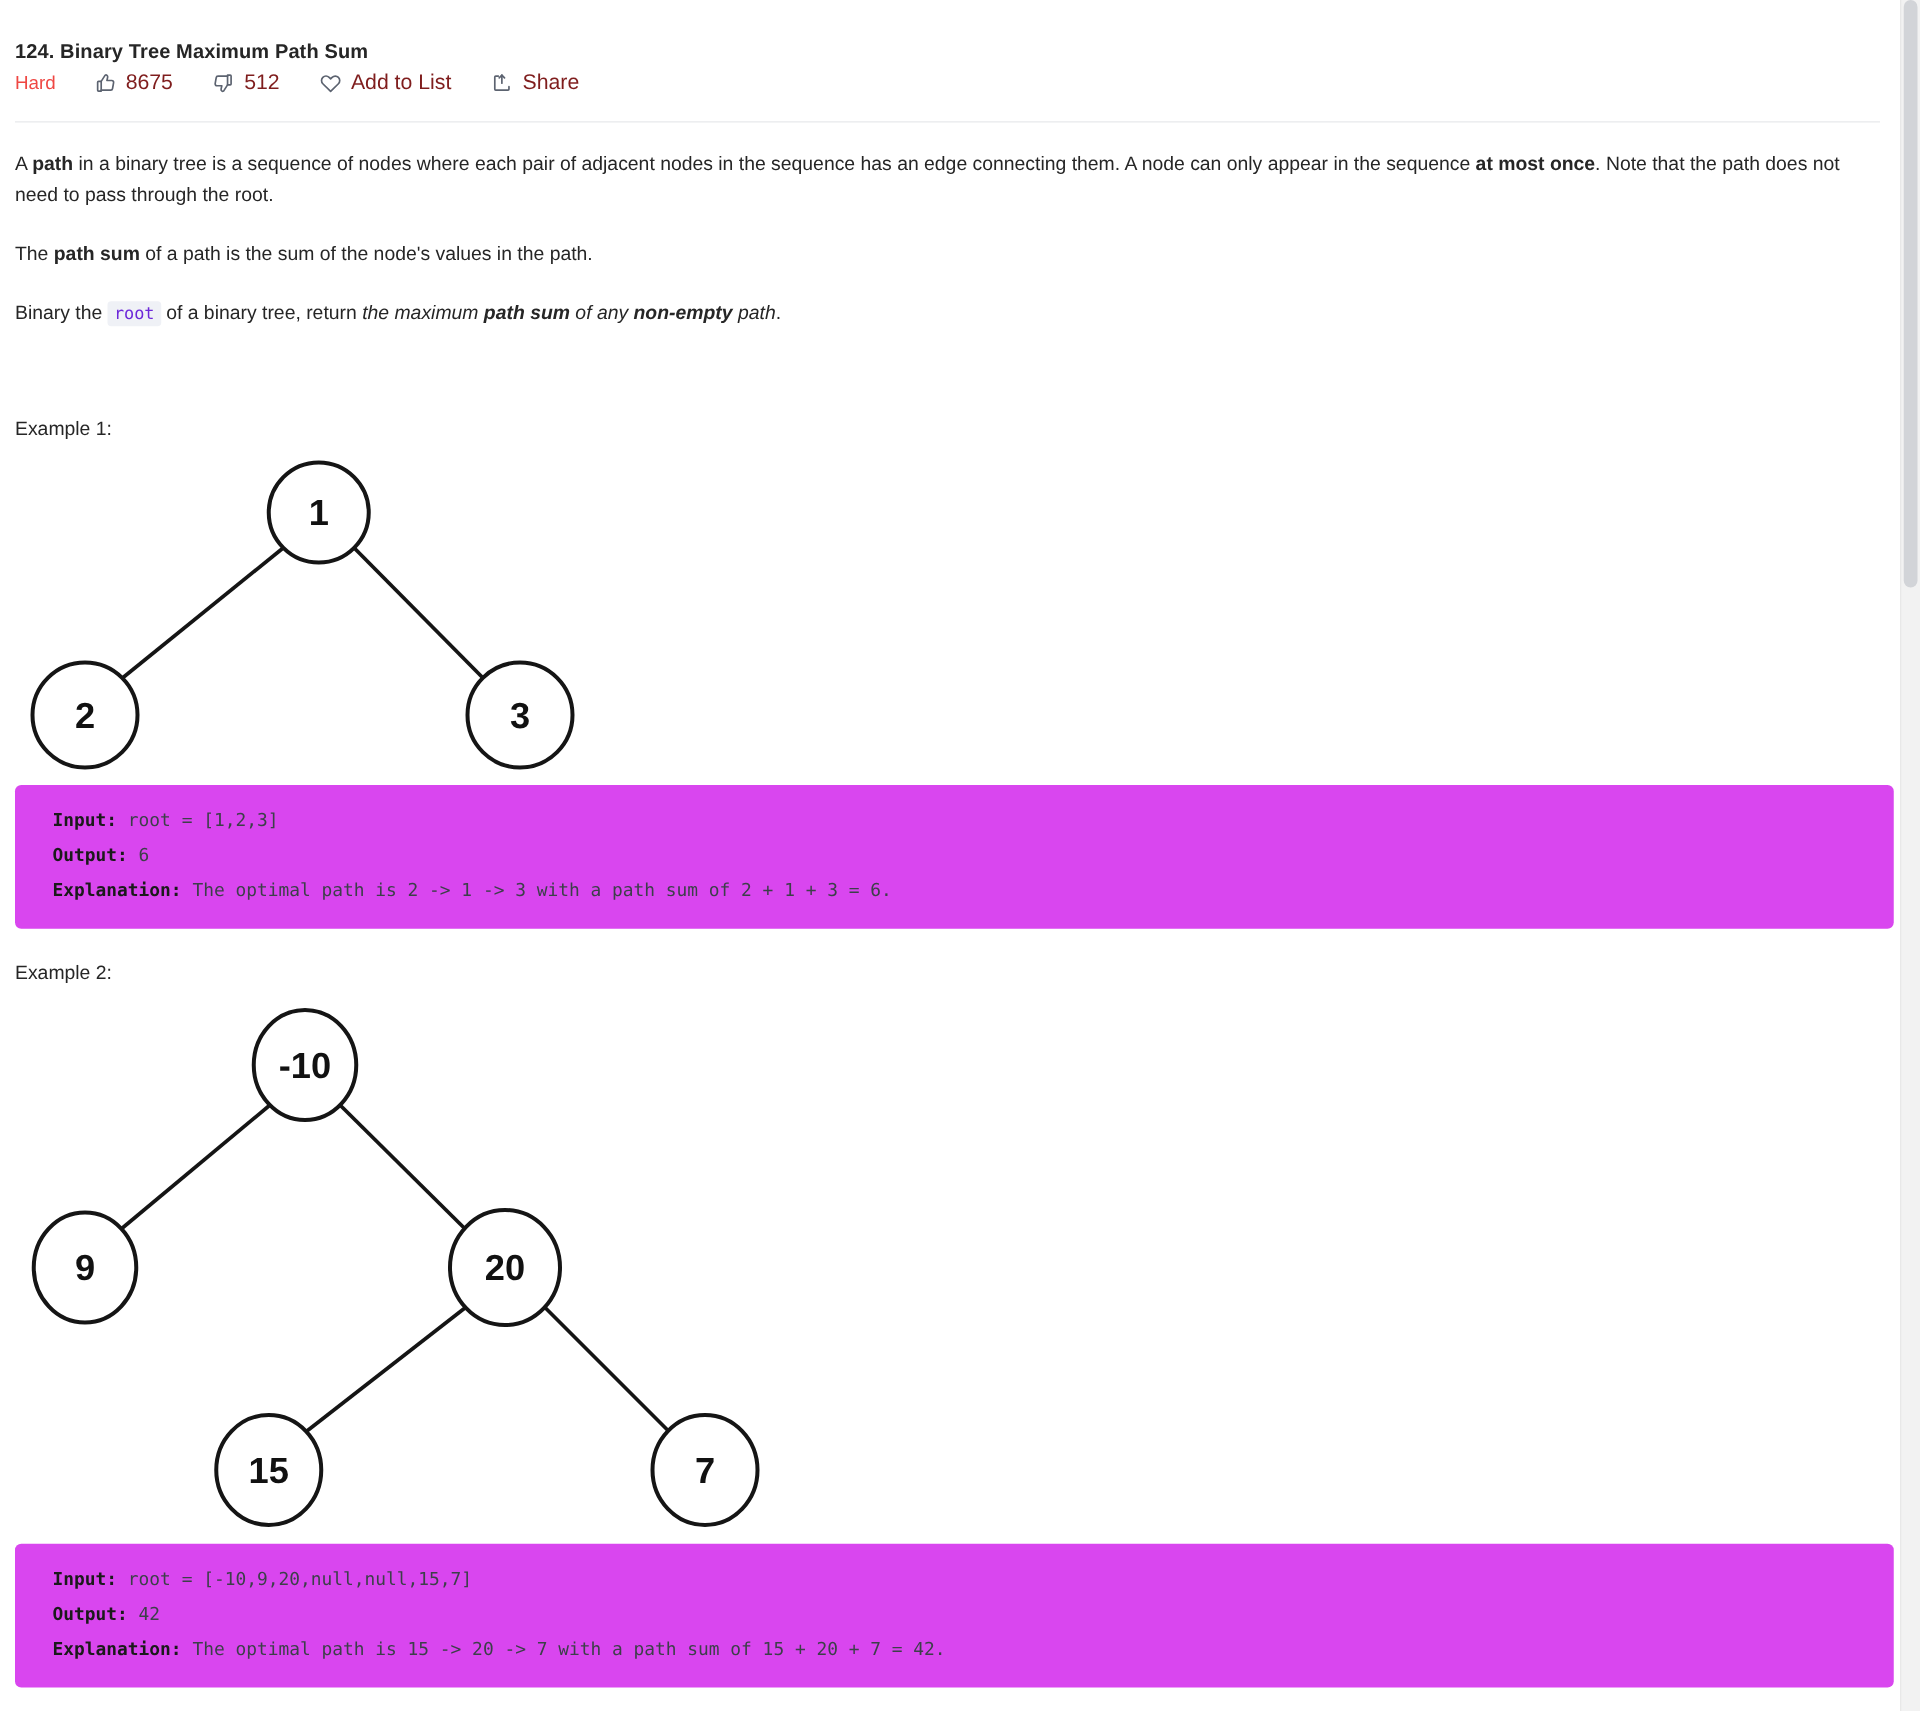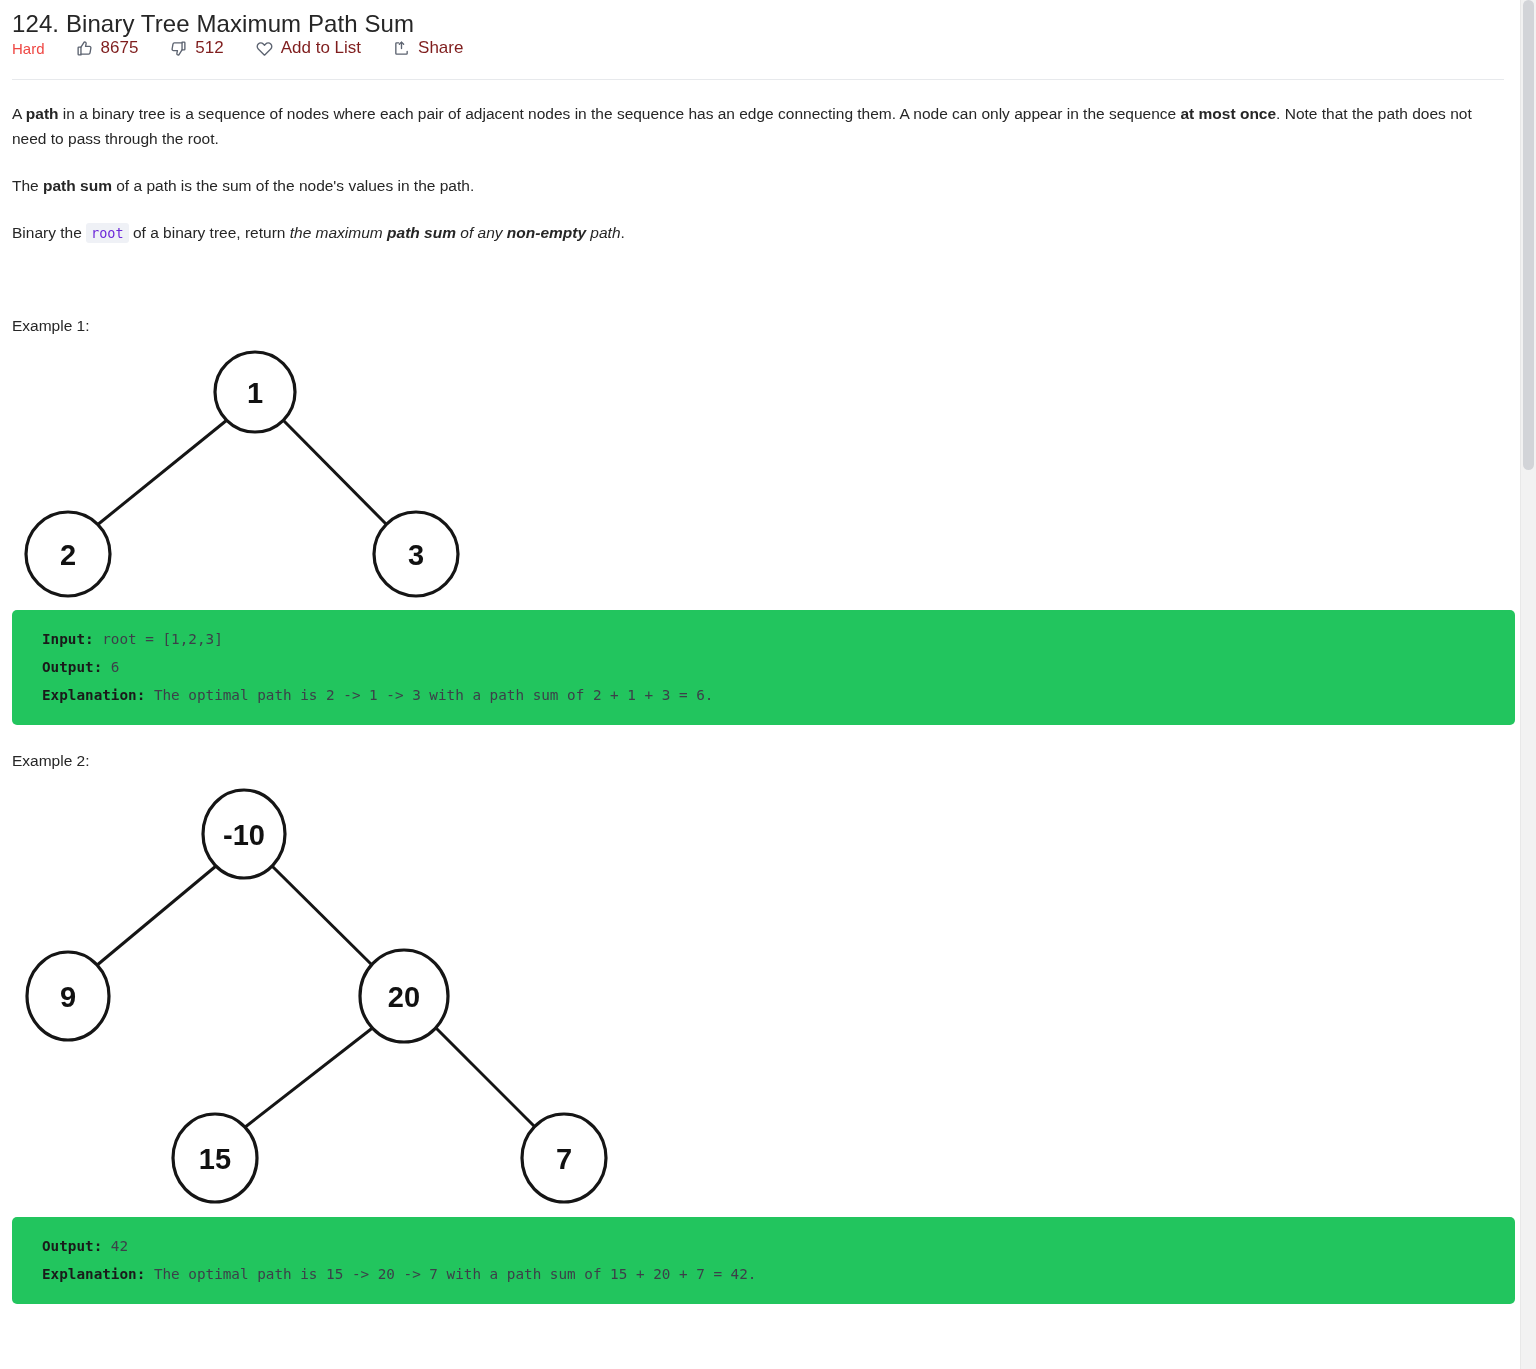--- a/index.html
+++ b/index.html
@@ -9,25 +9,25 @@
     background:#ffffff;
     font-family:"Liberation Sans", sans-serif;
     color:#262626;
     overflow:hidden;
     position:relative;
   }
   .page { width:1520px; height:1369px; padding:0 16px 0 12px; position:relative; }
 
   
   .title {
-    font-size:24px;
-    font-weight:400;
+    font-size:16px;
+    font-weight:700;
     color:#262626;
     letter-spacing:.1px;
-    padding-top:11px;
+    padding-top:29px;
     line-height:26px;
   }
   .meta {
     display:flex;
     align-items:center;
     gap:0px;
     font-size:14px;
     color:#5c6370;
     height:22px;
   }
@@ -90,21 +90,21 @@
     font-weight:700;
     font-size:29px;
     fill:#111111;
     text-anchor:middle;
     dominant-baseline:central;
   }
   .edge { stroke:#151515; stroke-width:3; fill:none; }
 
   
   .codeblock {
-    background:#22c55e;
+    background:#d946ef;
     border-radius:5px;
     padding:15px 22px 16px 30px;
     font-family:"DejaVu Sans Mono", monospace;
     font-size:14.3px;
     line-height:28px;
     color:#3c4049;
     width:1503px;
     margin-left:0px;
   }
   .codeblock .line { white-space:pre; }
@@ -235,20 +235,21 @@
         <ellipse cx="233" cy="380" rx="42" ry="44" class="node-circle"></ellipse>
         <text x="233" y="381" class="node-label">15</text>
       </g>
       <g>
         <ellipse cx="582" cy="380" rx="42" ry="44" class="node-circle"></ellipse>
         <text x="582" y="381" class="node-label">7</text>
       </g>
     </svg>
 
   <div class="codeblock" id="code2">
+    <div class="line"><span class="key">Input:</span><span> root = [-10,9,20,null,null,15,7]</span></div>
     <div class="line"><span class="key">Output:</span><span> 42</span></div>
     <div class="line"><span class="key">Explanation:</span><span> The optimal path is 15 -&gt; 20 -&gt; 7 with a path sum of 15 + 20 + 7 = 42.</span></div>
   </div>
 
 </div>
 
 <div class="scrollbar-track">
   <div class="scrollbar-thumb"></div>
 </div>
 

